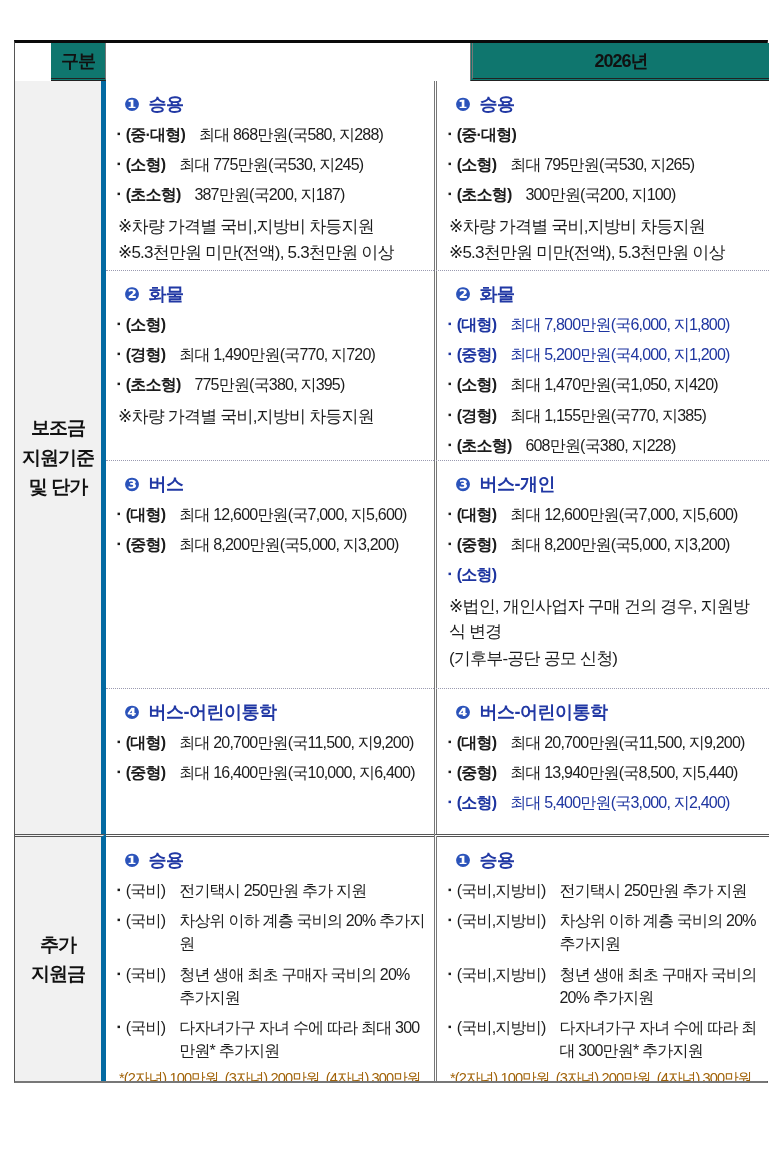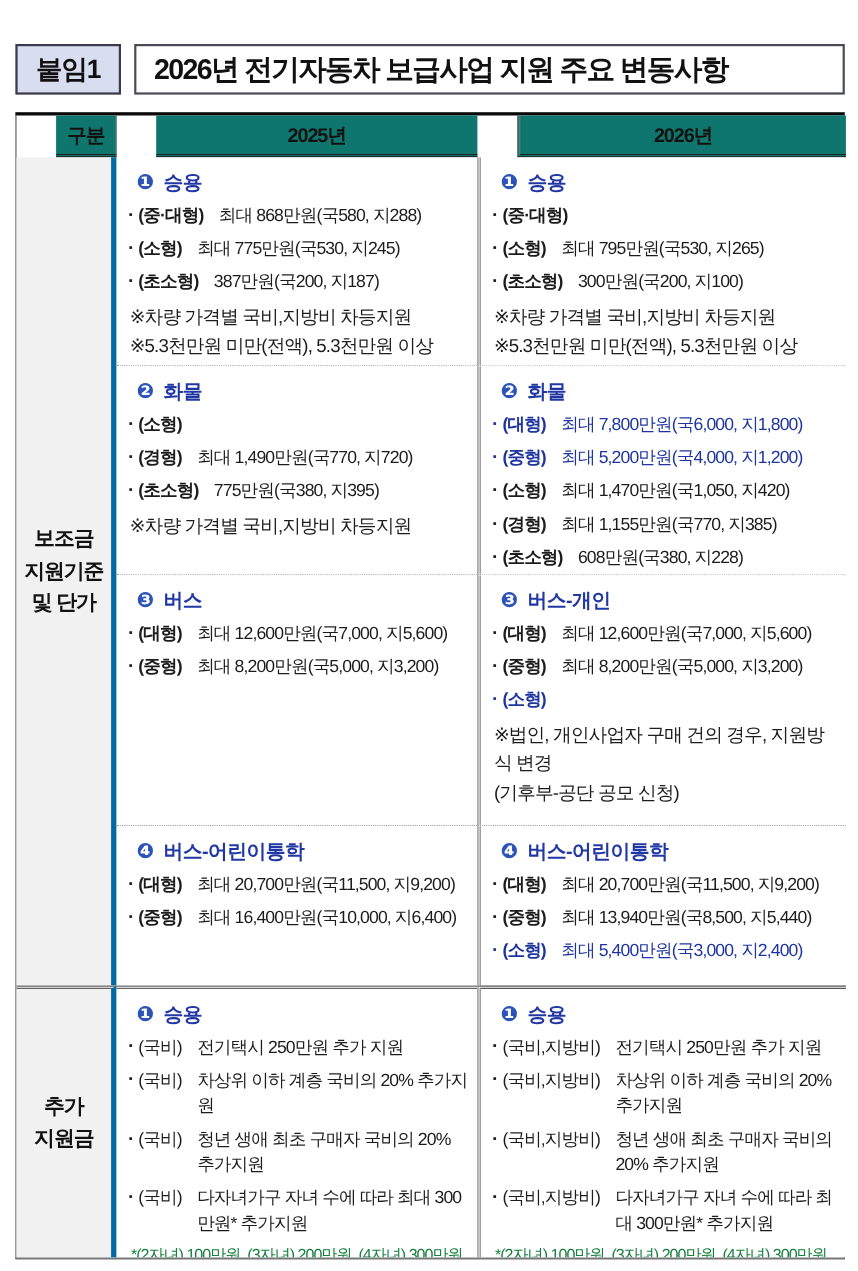--- a/index.html
+++ b/index.html
@@ -74,21 +74,21 @@
   .item .prefix{font-weight:700;margin-right:14px;white-space:nowrap;}
   .item.plain .prefix{font-weight:400;}
   .item .txt{flex:1;}
   .item.hl{color:#1e35a0;}
   .item.hl .prefix{color:#1e35a0;}
   .note{
     font-size:17px;letter-spacing:-0.8px;line-height:1.5;
     color:#1c1c1c;padding-left:2px;margin-bottom:1px;
   }
   .footnote{
-    font-size:14.6px;letter-spacing:-0.9px;color:#15803d;
+    font-size:14.6px;letter-spacing:-0.9px;color:#a16207;
     padding-left:3px;margin-top:2px;
   }
 
   
   .g-h1{grid-column:1;grid-row:1;border-right:1px solid #777;}
   .g-h2{grid-column:2;grid-row:1;}
   .g-h3{grid-column:3;grid-row:1;}
   .g-lab1{grid-column:1;grid-row:2 / span 4;}
   .g-lab2{grid-column:1;grid-row:6;}
   .g-25-1{grid-column:2;grid-row:2;}
@@ -100,29 +100,24 @@
   .g-26-3{grid-column:3;grid-row:4;}
   .g-26-4{grid-column:3;grid-row:5;}
   .g-25-x{grid-column:2;grid-row:6;}
   .g-26-x{grid-column:3;grid-row:6;}
 </style>
 </head>
 <body>
 
 <div class="page">
 
-  <div class="doc-header">
-    <div class="badge">붙임1</div>
-    <div class="title-box">2026년 전기자동차 보급사업 지원 주요 변동사항</div>
-  </div>
 
   <div class="tbl">
 
     <div class="hcell g-h1">구분</div>
-    <div class="hcell g-h2">2025년</div>
     <div class="hcell g-h3 vdouble">2026년</div>
 
     <div class="label-cell g-lab1">보조금
 지원기준
 및 단가</div>
 
     <div class="cell dotted g-25-1">
         <div class="sec-title">
           <span class="num">❶</span>
           <span class="t">승용</span>

